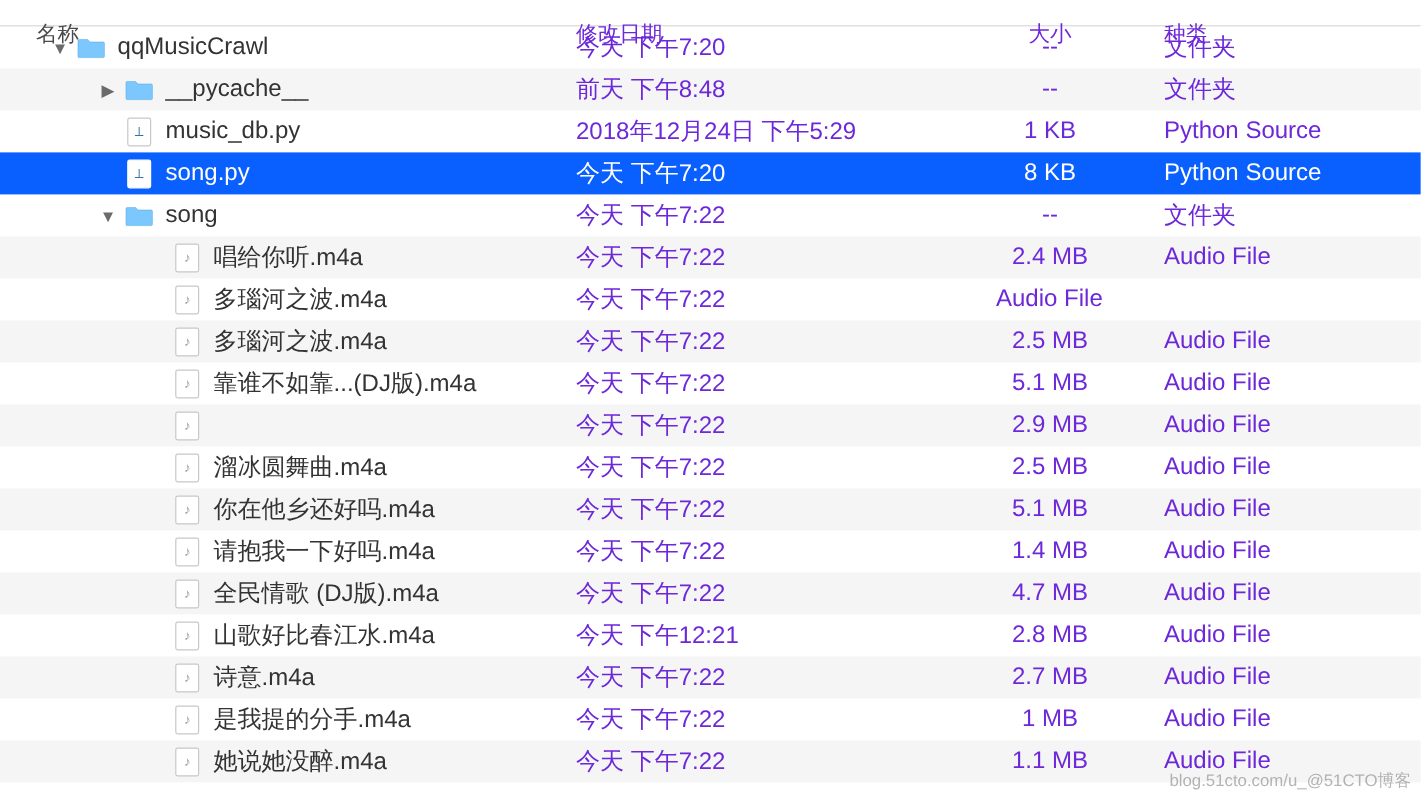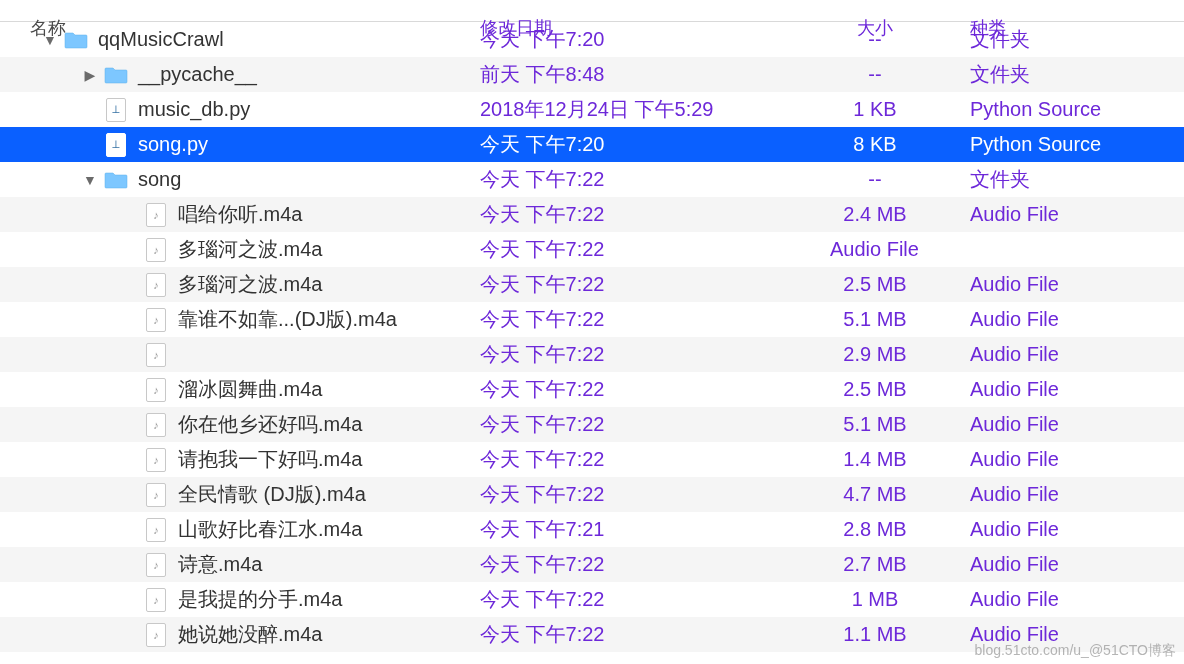--- a/index.html
+++ b/index.html
@@ -264,21 +264,21 @@
       <div class="col-kind">Audio File</div>
     </div>
     <div class="row">
       <div class="col-name indent-2">
         <span class="spacer-disclosure"></span>
         <span class="icon">
           <span class="file-icon audio">♪</span>
         </span>
         <span>山歌好比春江水.m4a</span>
       </div>
-      <div class="col-date">今天 下午7:21</div>
+      <div class="col-date">今天 下午12:21</div>
       <div class="col-size">2.8 MB</div>
       <div class="col-kind">Audio File</div>
     </div>
     <div class="row alt">
       <div class="col-name indent-2">
         <span class="spacer-disclosure"></span>
         <span class="icon">
           <span class="file-icon audio">♪</span>
         </span>
         <span>诗意.m4a</span>

